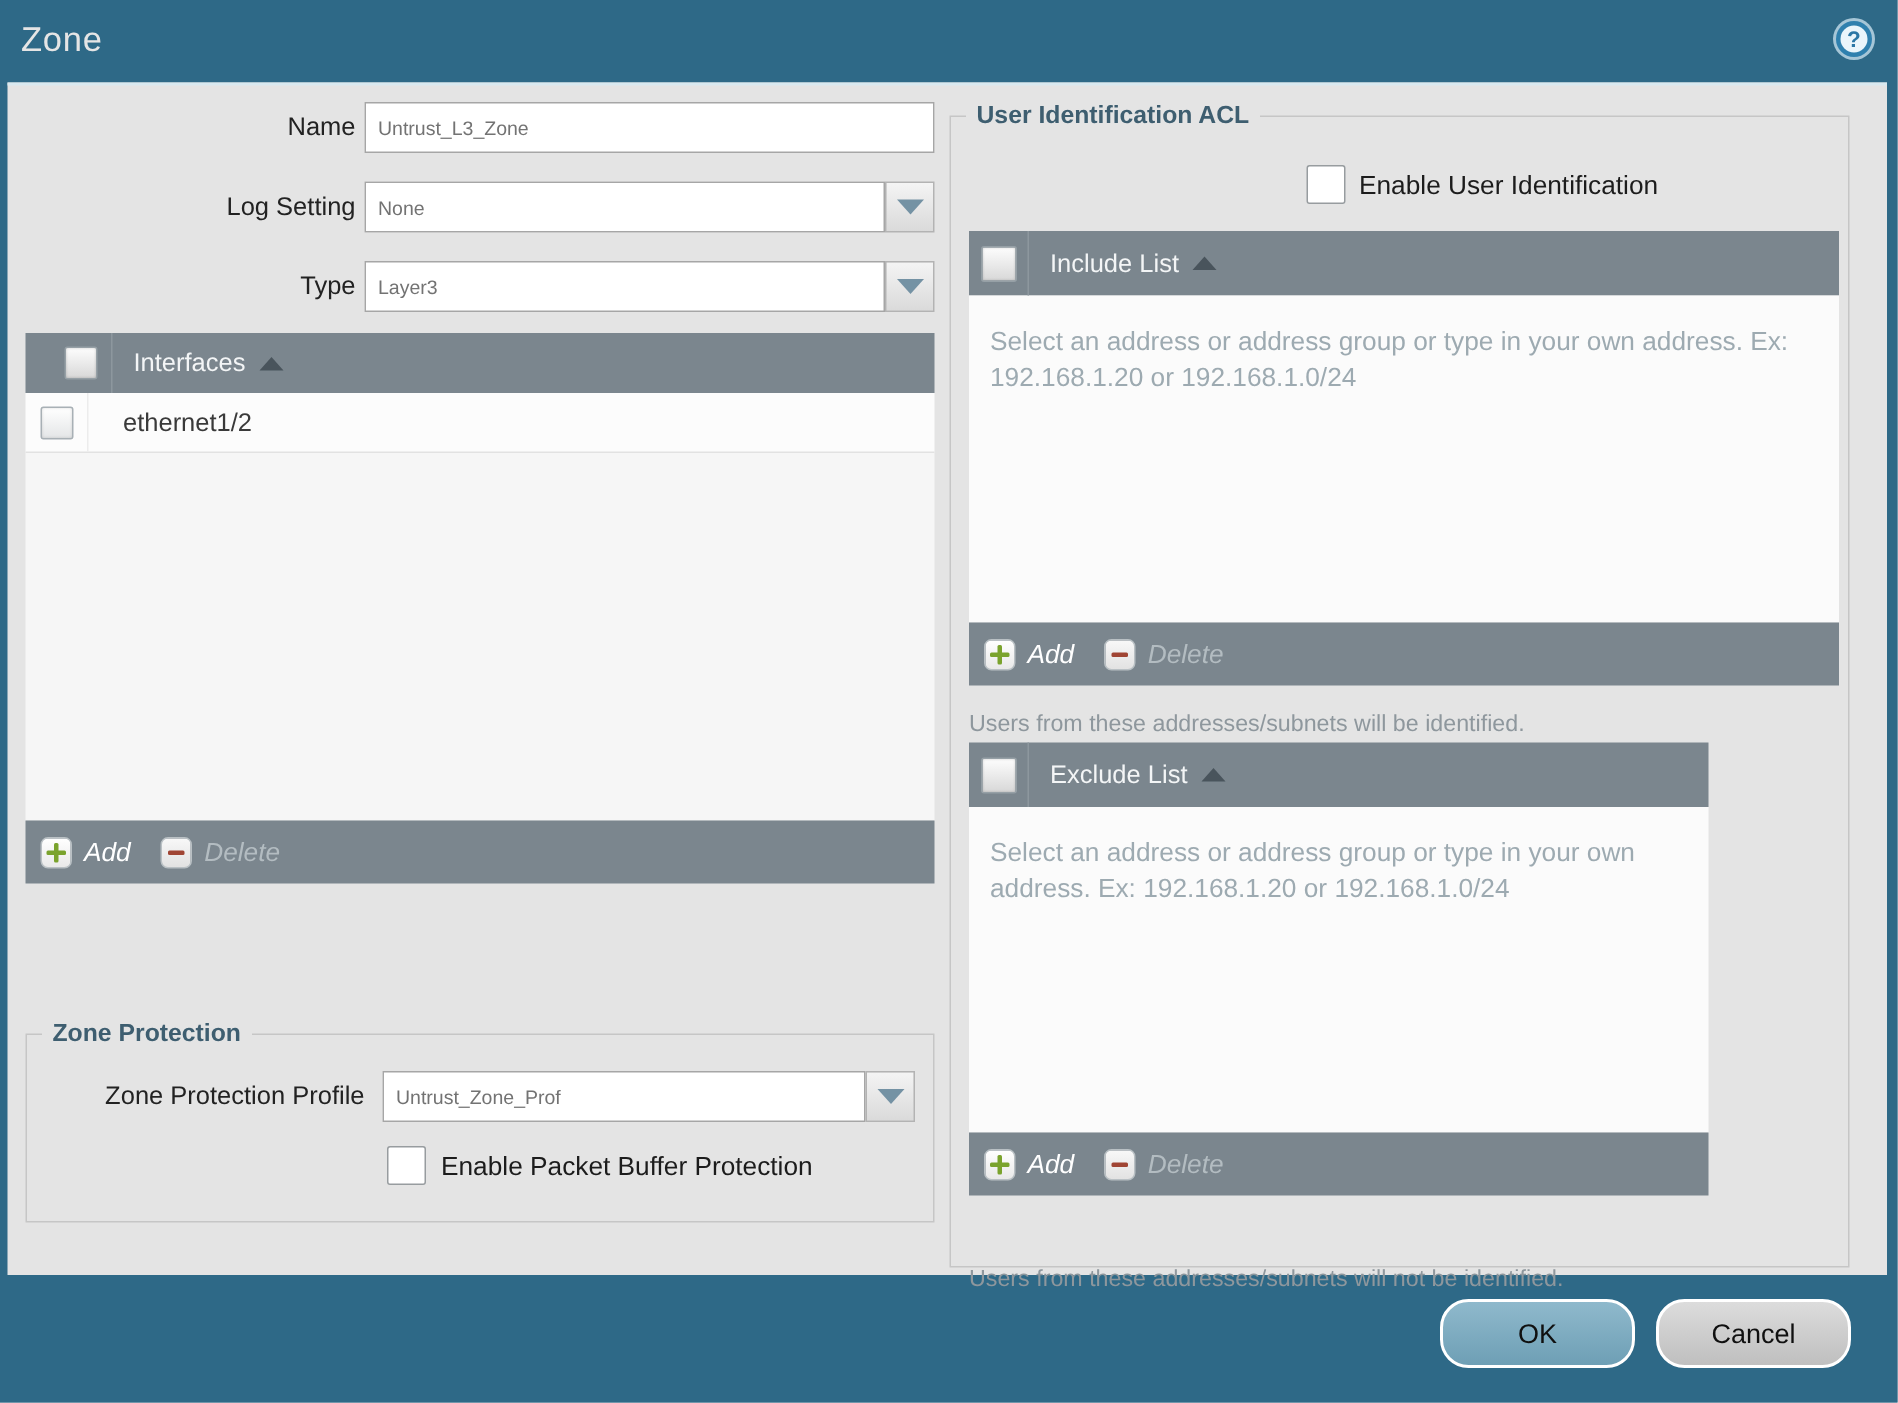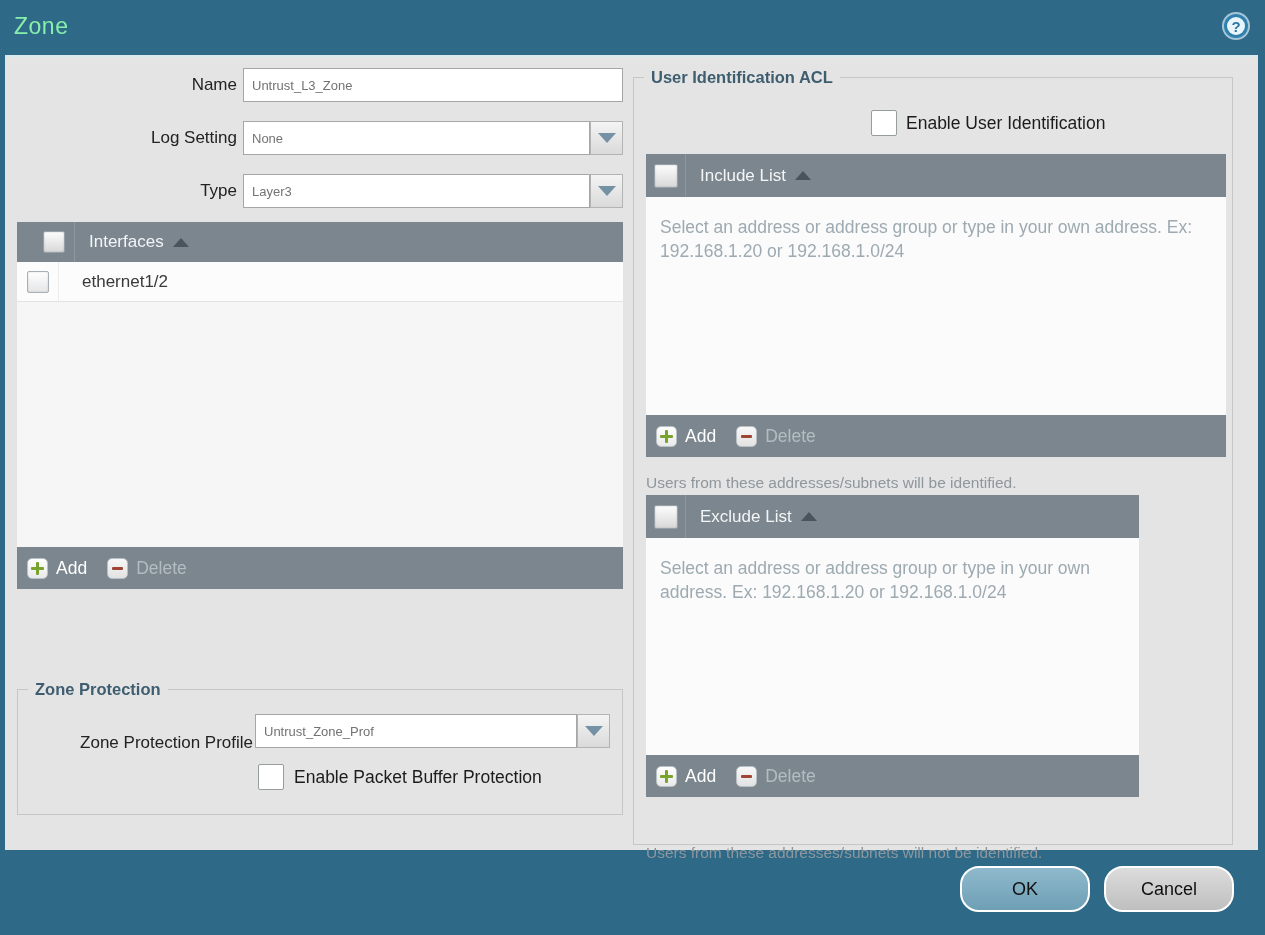--- a/index.html
+++ b/index.html
@@ -2,21 +2,21 @@
 <html><head>
 <meta charset="utf-8">
 <style>
   * { box-sizing: border-box; }
   body { margin:0; background:#2e6987; }
   .stage { position:relative; width:1265px; height:935px; background:#2e6987;
            font-family:"Liberation Sans", sans-serif; overflow:hidden; }
 
   
   .titlebar { position:absolute; left:0; top:0; width:100%; height:55px; }
-  .dlg-title { position:absolute; left:14px; top:13px; font-size:23px; color:#86efac; letter-spacing:.5px; }
+  .dlg-title { position:absolute; left:14px; top:13px; font-size:23px; color:#e5e5e5; letter-spacing:.5px; }
   .help { position:absolute; right:14px; top:11px; width:30px; height:30px; cursor:pointer; }
 
   
   .dlg { position:absolute; left:5px; top:55px; width:1253px; height:795px;
          background:#e4e4e4; border-top:2px solid #d9e9f0; }
 
   
   .flabel { position:absolute; width:232px; text-align:right; font-size:17px; color:#222;
             line-height:34px; }
   .field  { position:absolute; height:34px; border:1px solid #a6a6a6; background:#fff;
@@ -41,21 +41,21 @@
   .cb.rowcb { background:linear-gradient(#ffffff,#e4e6e7); border:1px solid #a8b0b5;
               box-shadow:inset 0 0 2px rgba(0,0,0,.15); }
   .trow { display:flex; align-items:center; background:#fcfcfc; border-bottom:1px solid #e2e2e2; cursor:pointer; }
   .trow .cell-check { display:flex; align-items:center; justify-content:center;
                       border-right:1px solid #ececec; align-self:stretch; }
   .trow .cell-text { padding-left:23px; font-size:17px; color:#3a3a3a; }
   .tbody-empty { background:#f6f6f6; }
   .tbody-ph { background:#fbfbfb; }
   .ph-text { padding:18px 30px 0 14px; font-size:17.5px; line-height:1.38; color:#9daab1; }
   .tfoot { background:#7b868e; display:flex; align-items:center; gap:20px; padding-left:10px; }
-  .minibtn { display:flex; align-items:flex-end; gap:8px; cursor:pointer; }
+  .minibtn { display:flex; align-items:flex-end; gap:8px; cursor:pointer;font-style:italic; }
   .minibtn .label-on { color:#ffffff; font-size:17.5px; }
   .minibtn .label-off { color:#b3bcc1; font-size:17.5px; }
   .icon-sq { position:relative; width:21px; height:21px; border-radius:5px;
              border:1px solid #b9c0c4; background:linear-gradient(#ffffff,#e9e9e9); }
   .icon-plus::before { content:""; position:absolute; left:3px; right:3px; top:8px; bottom:8px;
                        background:#7aa32d; border-radius:1px; }
   .icon-plus::after  { content:""; position:absolute; top:3px; bottom:3px; left:8px; right:8px;
                        background:#7aa32d; border-radius:1px; }
   .icon-minus { background:linear-gradient(#f8f8f8,#e2e2e2); }
   .icon-minus::before { content:""; position:absolute; left:4px; right:4px; top:8px; bottom:8px;
@@ -135,21 +135,21 @@
         </div>
         <div class="minibtn">
           <span class="icon-sq icon-minus"></span>
           <span class="label-off">Delete</span>
         </div>
       </div>
     </div>
 
     <div class="groupbox" style="left:12px; top:632px; width:606px; height:126px;">
       <span class="gb-legend">Zone Protection</span>
-      <div class="flabel" style="left:20px; top:24px; width:215px;margin-top:12px;">Zone Protection Profile</div>
+      <div class="flabel" style="left:10px; top:24px; width:215px;">Zone Protection Profile</div>
       <input class="field" style="left: 237px; top: 24px; width: 322px;" readonly="" value="Untrust_Zone_Prof">
       <div class="ddbtn" style="left:559px; top:24px;">
         <span class="tri-down"></span>
       </div>
       <span class="cb" style="position:absolute; left:240px; top:74px; width:26px; height:26px;"></span>
       <div class="cklabel" style="left:276px; top:74px; line-height:27px;">Enable Packet Buffer Protection</div>
     </div>
 
     <div class="groupbox" style="left:628px; top:20px; width:600px; height:768px;">
       <span class="gb-legend">User Identification ACL</span>

